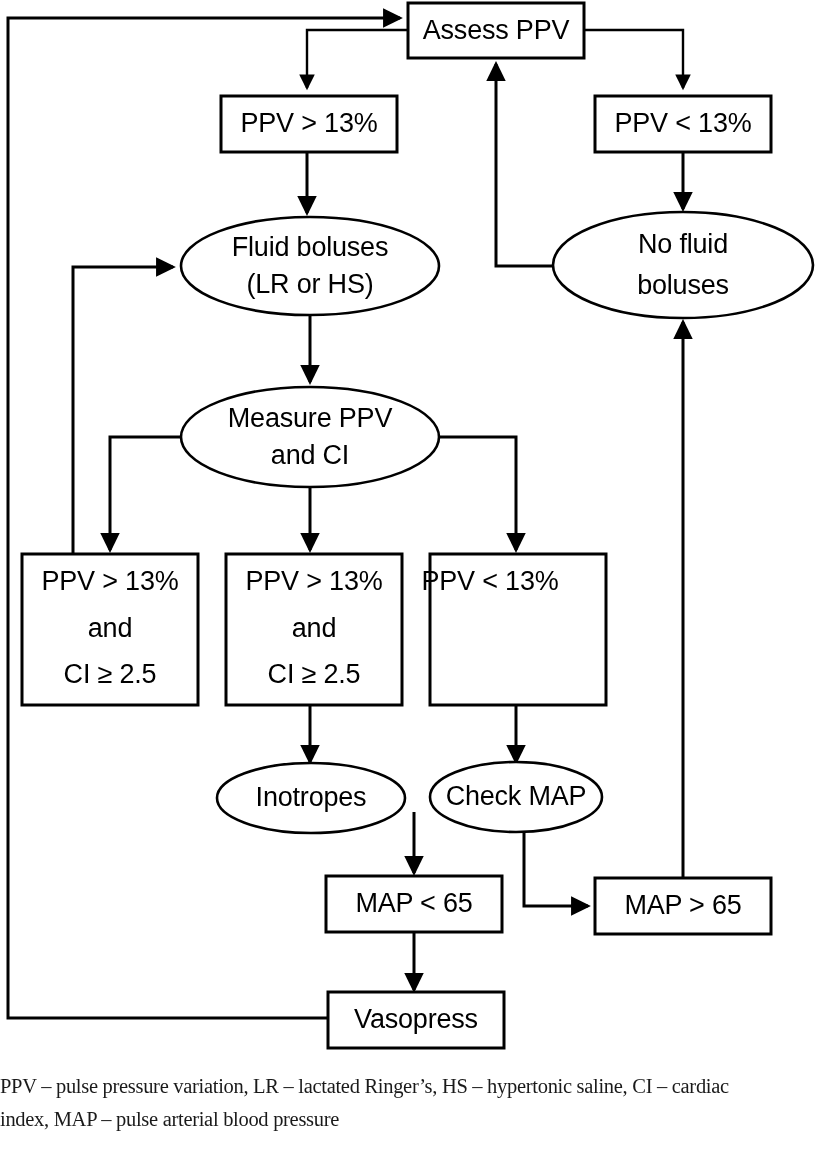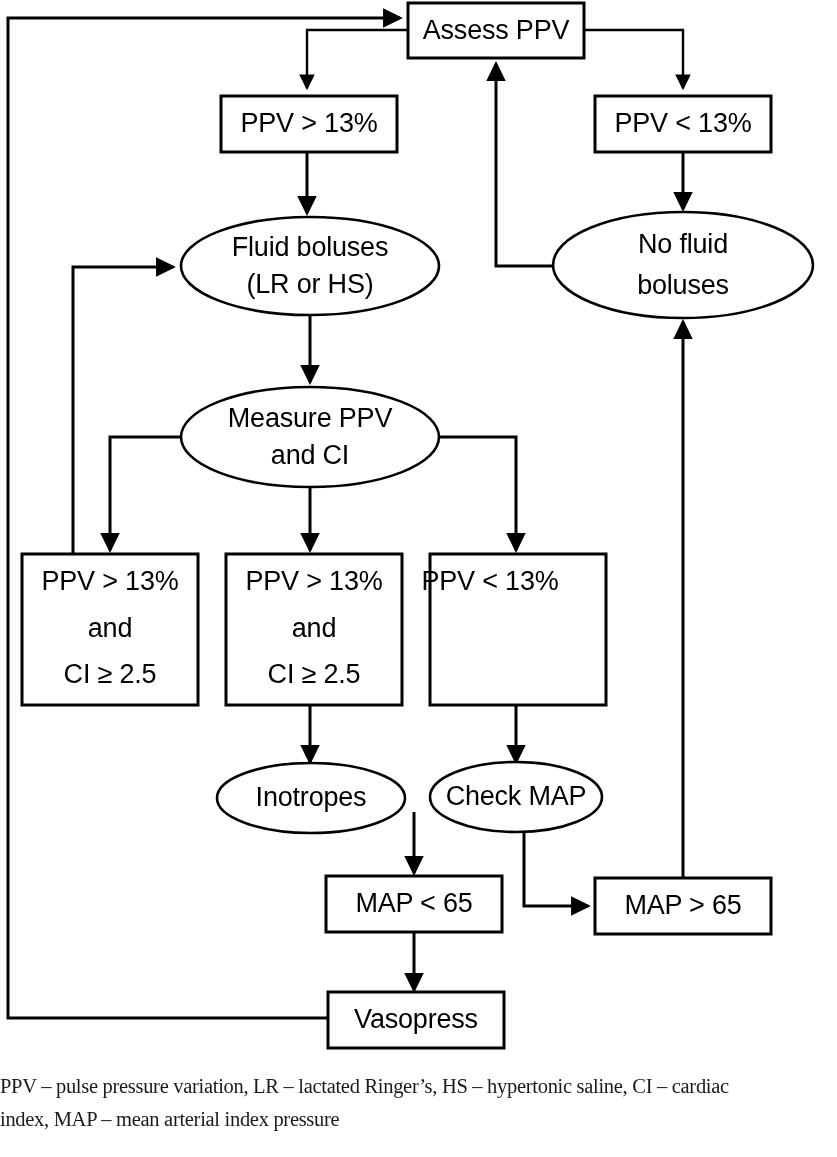--- a/index.html
+++ b/index.html
@@ -189,16 +189,16 @@
     </g>
 
     <g>
       <rect class="node-shape" x="328" y="992" width="176" height="56"></rect>
       <text class="node-text" x="416" y="1021">Vasopress</text>
     </g>
   </svg>
 
   <div class="caption">
     <div>PPV – pulse pressure variation, LR – lactated Ringer’s, HS – hypertonic saline, CI – cardiac</div>
-    <div>index, MAP – mean arterial index pressure</div>
+    <div>index, MAP – pulse arterial blood pressure</div>
   </div>
 
 </div>
 
 </body></html>

